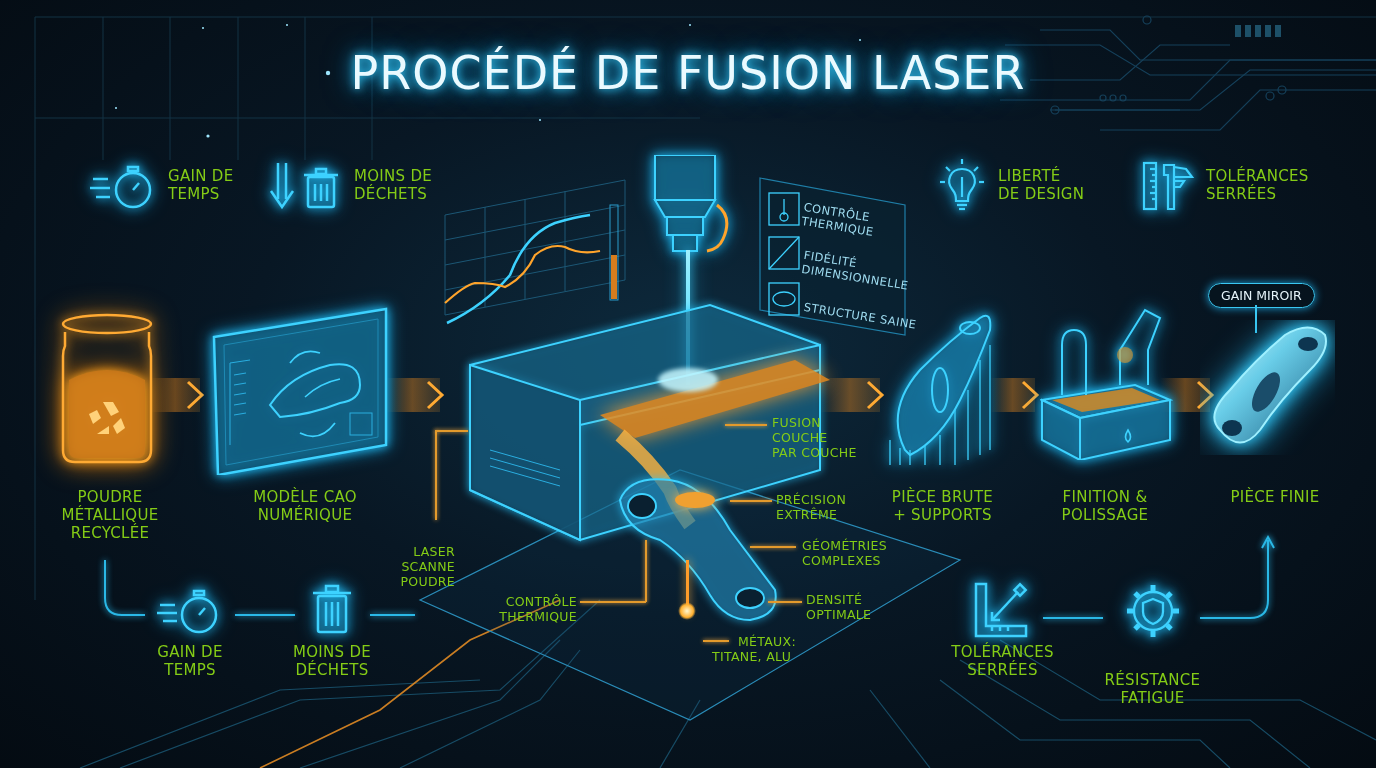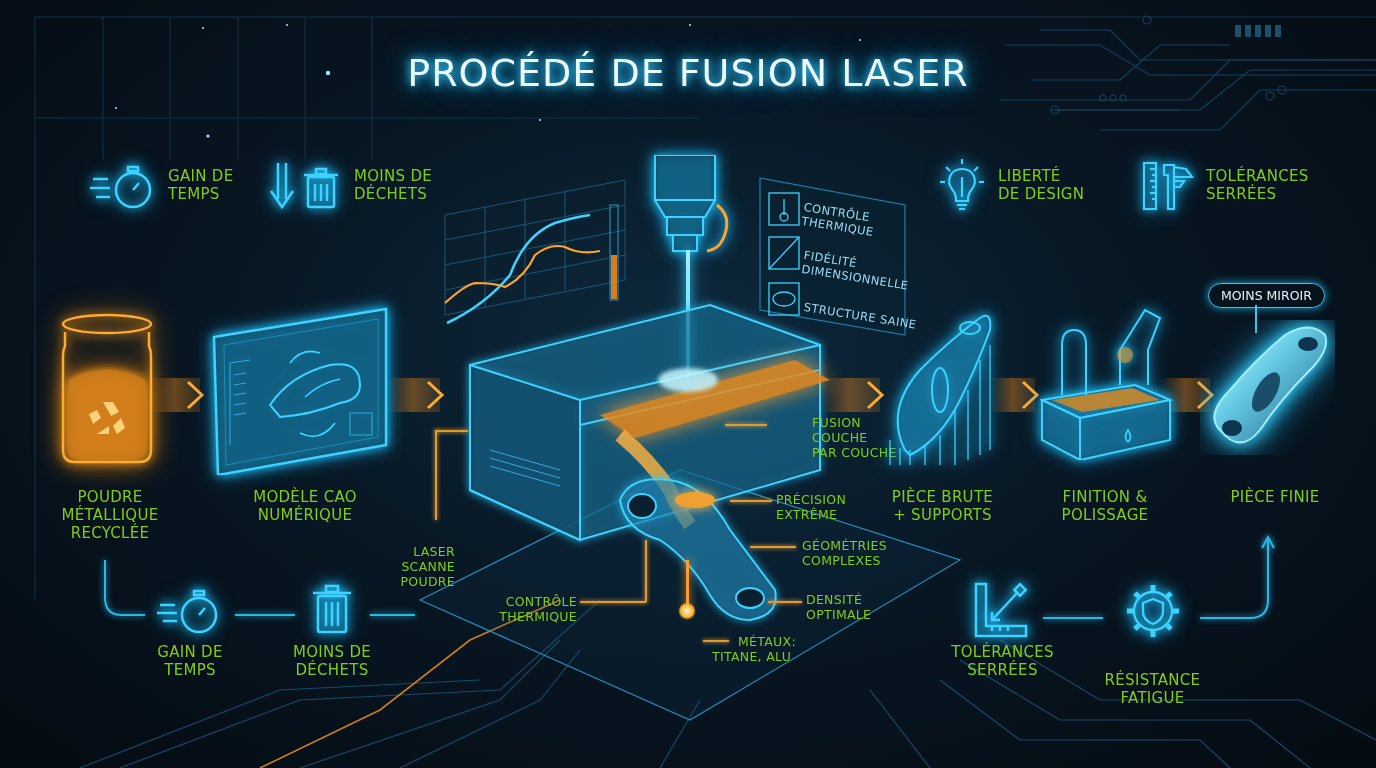--- a/index.html
+++ b/index.html
@@ -1,21 +1,21 @@
 <!DOCTYPE html>
 <html><head>
 <meta charset="utf-8">
 <style>
   html,body{margin:0;padding:0;}
   body{width:1376px;height:768px;overflow:hidden;background:#06101a;font-family:"DejaVu Sans","Liberation Sans",sans-serif;color:#e8f4fa;position:relative;}
   .bg{position:absolute;inset:0;background:
      radial-gradient(ellipse at 50% 45%, #0d2a3d 0%, #081724 45%, #040b12 100%);}
   .grid{position:absolute;inset:0;}
   .abs{position:absolute;}
-  .title{position:absolute;left:0;right:0;top:50px;text-align:center;font-size:38px;line-height:46px;letter-spacing:1px;color:#eafaff;
+  .title{position:absolute;left:0;right:0;top:50px;text-align:center;font-size:46px;line-height:46px;letter-spacing:1px;color:#eafaff;
      text-shadow:0 0 8px #3ad0ff,0 0 18px #1aa7e0,0 0 30px #0c6f9e;font-family:"DejaVu Sans","Liberation Sans",sans-serif;}
   .title div{margin:0;}
   .lbl{font-size:15px;line-height:18px;color:#84cc16;text-transform:uppercase;letter-spacing:.3px;}
   .lbl.c{text-align:center;}
   .lbl.small{font-size:12.5px;line-height:15px;}
   .icon{position:absolute;filter:drop-shadow(0 0 4px #27c6ff) drop-shadow(0 0 8px #0f8fc4);}
   .oicon{filter:drop-shadow(0 0 5px #ffa726) drop-shadow(0 0 12px #e07b00);}
   .arrow{position:absolute;height:34px;background:linear-gradient(90deg,rgba(255,160,40,0),rgba(220,130,30,.45),rgba(255,160,40,.15));}
   .arrow svg{position:absolute;right:-6px;top:0;}
   .callout-line{position:absolute;background:#e39a2c;box-shadow:0 0 4px #ffae3c;}
@@ -316,21 +316,21 @@
 
 <div class="callout-line" style="left:435px;top:430px;width:2px;height:90px;"></div>
 <div class="callout-line" style="left:435px;top:430px;width:33px;height:2px;"></div>
 <div class="lbl small abs" style="left:400px;top:520px;width:55px;text-align:right;margin-top:24px;">
   <div>LASER</div>
   <div>SCANNE</div>
   <div>POUDRE</div>
 </div>
 
 <div class="callout-line" style="left:725px;top:424px;width:42px;height:2px;"></div>
-<div class="lbl small abs" style="left:772px;top:415px;margin-left:40px;">
+<div class="lbl small abs" style="left:772px;top:415px;">
   <div>FUSION</div>
   <div>COUCHE</div>
   <div>PAR COUCHE</div>
 </div>
 
 <div class="callout-line" style="left:730px;top:500px;width:42px;height:2px;"></div>
 <div class="lbl small abs" style="left:776px;top:492px;">
   <div>PRÉCISION</div>
   <div>EXTRÊME</div>
 </div>
@@ -393,21 +393,21 @@
   <path d="M22 105 L22 55 Q22 40 34 40 Q46 40 46 55 L46 105" stroke="#3dd2ff" stroke-width="2" fill="none"></path>
   <path d="M80 95 L80 60 L105 20 L120 28 L108 60 L108 95" stroke="#3dd2ff" stroke-width="2" fill="none"></path>
   <circle cx="85" cy="65" r="8" fill="#e39a2c" opacity=".6"></circle>
   <path d="M88 140 Q83 148 88 152 Q93 148 88 140Z" stroke="#3dd2ff" stroke-width="1.6" fill="none"></path>
 </svg>
 <div class="lbl c abs" style="left:1040px;top:488px;width:130px;">
   <div>FINITION &amp;</div>
   <div>POLISSAGE</div>
 </div>
 
-<div class="badge" style="left:1208px;top:283px;">MOINS MIROIR</div>
+<div class="badge" style="left:1208px;top:283px;">GAIN MIROIR</div>
 <div class="abs" style="left:1255px;top:305px;width:2px;height:28px;background:#3ac7f2;"></div>
 <svg class="abs" style="left:1200px;top:320px" width="135" height="135">
   <defs>
     <linearGradient id="metal" x1="0" y1="0" x2="1" y2="1">
       <stop offset="0" stop-color="#d8fbff"></stop>
         <stop offset=".4" stop-color="#69cde8"></stop>
         <stop offset="1" stop-color="#1a5d80"></stop>
     </linearGradient>
   </defs>
   <path d="M20 110 Q5 95 30 70 Q55 40 85 15 Q110 0 125 15 Q130 30 110 50 Q80 80 60 110 Q40 135 20 110Z" fill="url(#metal)" stroke="#9ff0ff" stroke-width="2" style="filter:drop-shadow(0 0 8px #3dd2ff) drop-shadow(0 0 16px #1ba8dc)"></path>

